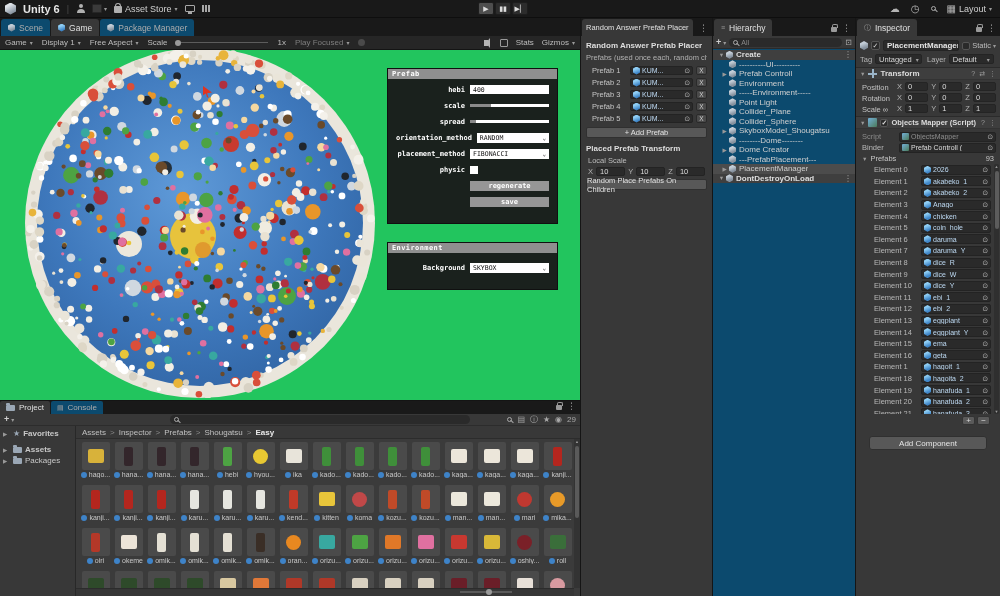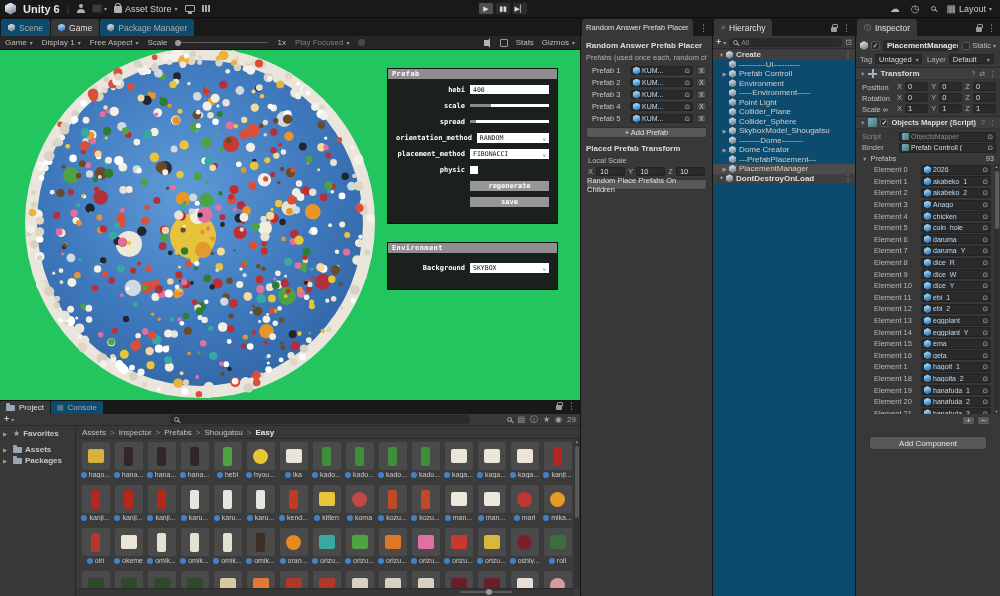--- a/index.html
+++ b/index.html
@@ -1078,21 +1078,21 @@
               <span style="font-weight:bold">Favorites</span>
             </div>
             <div class="srow" style="margin-top:5px">
               <span class="arrow">▶</span>
                 <span class="folder"></span>
               <span style="font-weight:bold">Assets</span>
             </div>
             <div class="srow">
               <span class="arrow">▶</span>
                 <span class="folder"></span>
-              <span style="font-weight:bold">Packages</span>
+              <span style="font-weight:normal">Packages</span>
             </div>
           </div>
           <div class="projmain">
             <div class="breadcrumb">
                 <span>Assets</span>
                 <span class="sep">&gt;</span>
                 <span>Inspector</span>
                 <span class="sep">&gt;</span>
                 <span>Prefabs</span>
                 <span class="sep">&gt;</span>

